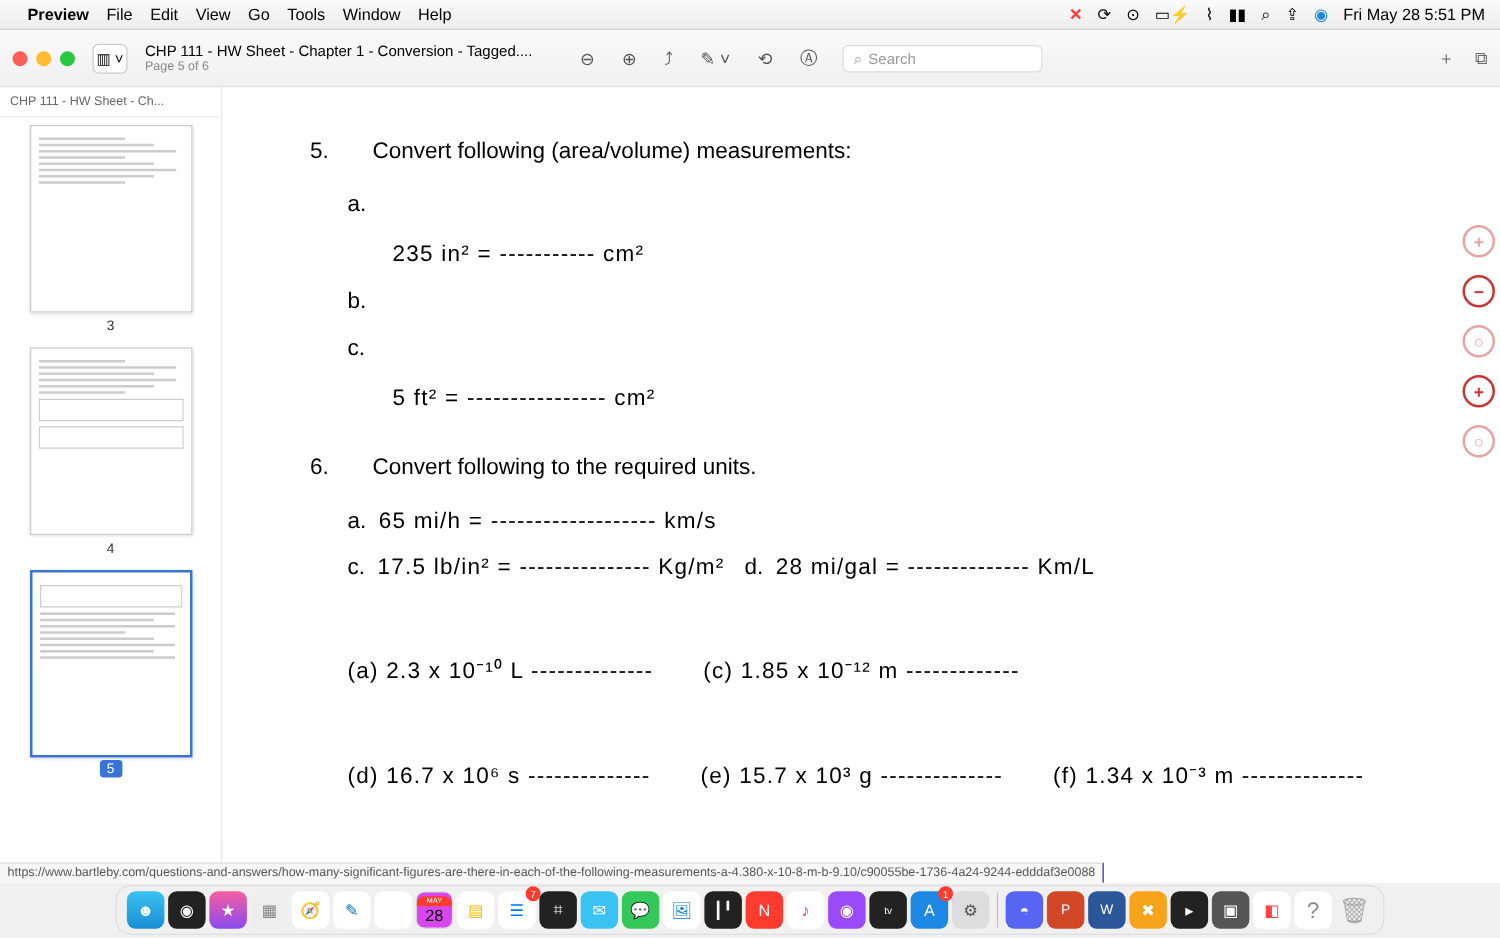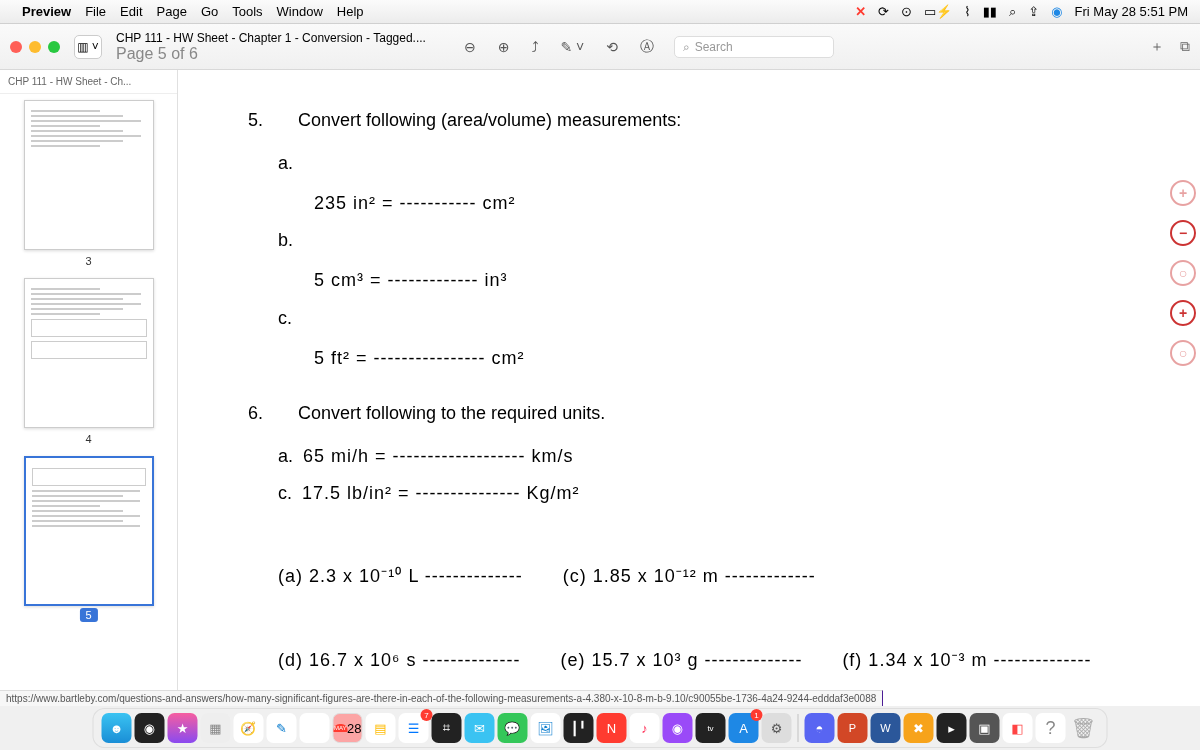--- a/index.html
+++ b/index.html
@@ -19,21 +19,21 @@
     .window { position: absolute; top: 24px; left: 0; right: 0; bottom: 44px; background: #fff; display: flex; flex-direction: column; }
     
     
     .toolbar { height: 46px; background: linear-gradient(#fafafa, #f0f0f0); border-bottom: 1px solid #d8d8d8; display: flex; align-items: center; padding: 0 10px; gap: 8px; }
     .traffic { display: flex; gap: 7px; margin-right: 6px; }
     .traffic span { width: 12px; height: 12px; border-radius: 50%; }
     .tl-r { background: #ff5f57; } .tl-y { background: #febc2e; } .tl-g { background: #28c840; }
     .toolbar .sidebar-btn { width: 28px; height: 24px; border: 1px solid #ccc; border-radius: 5px; background: #fff; display: flex; align-items: center; justify-content: center; font-size: 12px; }
     .toolbar .title-block { display: flex; flex-direction: column; margin-left: 6px; }
     .toolbar .doc-title { font-size: 12px; font-weight: 500; }
-    .toolbar .page-info { font-size: 16px; color: #888; }
+    .toolbar .page-info { font-size: 10px; color: #888; }
     .toolbar .tool-icons { display: flex; gap: 22px; margin-left: 30px; align-items: center; color: #555; font-size: 14px; }
     .toolbar .search-box { margin-left: 12px; display: flex; align-items: center; border: 1px solid #ddd; border-radius: 5px; padding: 3px 8px; font-size: 12px; color: #999; width: 160px; background: #fff; }
     .toolbar .search-box .mag { margin-right: 5px; }
     .toolbar .right-icons { margin-left: auto; display: flex; gap: 16px; color: #666; font-size: 14px; }
 
     
     .content { flex: 1; display: flex; overflow: hidden; background: #fff; }
     
     
     .sidebar { width: 178px; background: #fff; border-right: 1px solid #e0e0e0; overflow-y: auto; }
@@ -66,34 +66,34 @@
     
     
     .red-circle { position: absolute; right: 4px; border: 2px solid #c33; border-radius: 50%; width: 26px; height: 26px; display: flex; align-items: center; justify-content: center; color: #c33; font-weight: bold; font-size: 14px; background: rgba(255,255,255,.5); }
     .rc1 { top: 110px; } .rc2 { top: 150px; } .rc3 { top: 190px; } .rc4 { top: 230px; } .rc5 { top: 270px; }
     .red-circle.dim { opacity: .45; }
 
     
     .dock { position: absolute; bottom: 2px; left: 50%; transform: translateX(-50%); height: 40px; background: rgba(240,240,240,.8); border-radius: 12px; display: flex; align-items: center; padding: 0 8px; gap: 3px; border: 1px solid rgba(0,0,0,.08); }
     .dock .di { width: 30px; height: 30px; border-radius: 7px; display: flex; align-items: center; justify-content: center; font-size: 13px; color: #fff; position: relative; }
     .dock .sep { width: 1px; height: 28px; background: rgba(0,0,0,.2); margin: 0 3px; }
-    .dock .cal-icon { background: #fca5a5; color: #000; flex-direction: row; font-size: 7px; border: 1px solid #ddd; }
+    .dock .cal-icon { background: #d946ef; color: #000; flex-direction: column; font-size: 7px; border: 1px solid #ddd; }
     .dock .cal-icon .cal-top { background: #ff3b30; color: #fff; width: 100%; text-align: center; font-size: 6px; padding: 1px 0; border-radius: 6px 6px 0 0; }
     .dock .cal-icon .cal-num { font-size: 13px; font-weight: 500; }
     .dock .badge { position: absolute; top: -4px; right: -4px; background: #ff3b30; color: #fff; font-size: 8px; border-radius: 50%; width: 12px; height: 12px; display: flex; align-items: center; justify-content: center; }
   </style>
 </head>
 <body>
 
 <div class="menubar">
   <span class="apple"></span>
   <span class="app-name">Preview</span>
   <span class="menu-item">File</span>
   <span class="menu-item">Edit</span>
-  <span class="menu-item">Page</span>
+  <span class="menu-item">View</span>
   <span class="menu-item">Go</span>
   <span class="menu-item">Tools</span>
   <span class="menu-item">Window</span>
   <span class="menu-item">Help</span>
   <div class="right">
     <span class="icon red-x">✕</span>
     <span class="icon">⟳</span>
     <span class="icon">⊙</span>
     <span class="icon">▭⚡</span>
     <span class="icon">⌇</span>
@@ -191,36 +191,36 @@
         <div class="q-row">
           <span class="q-num">5.</span>
           <span class="q-body">Convert following (area/volume) measurements:</span>
         </div>
         <div class="sub-row">
           <span class="sub-label">a.</span>
           <span class="sub-expr dashes">235 in² = ----------- cm²</span>
         </div>
         <div class="sub-row">
           <span class="sub-label">b.</span>
-          <span class="sub-expr dashes">5 cm³ = ------------- in³</span>
         </div>
         <div class="sub-row">
           <span class="sub-label">c.</span>
           <span class="sub-expr dashes">5 ft² = ---------------- cm²</span>
         </div>
 
         <div class="q-row" style="margin-top:30px;">
           <span class="q-num">6.</span>
           <span class="q-body">Convert following to the required units.</span>
         </div>
         <div class="sub-row four-col">
           <span><span class="sub-label">a.</span>&nbsp;&nbsp;<span class="dashes"></span><span class="dashes">65 mi/h = ------------------- km/s</span></span>
         </div>
         <div class="sub-row four-col">
           <span><span class="sub-label">c.</span>&nbsp;&nbsp;<span class="dashes">17.5 lb/in² = --------------- Kg/m²</span></span>
+          <span><span class="sub-label">d.</span>&nbsp;&nbsp;<span class="dashes">28 mi/gal = -------------- Km/L</span></span>
         </div>
 
         <div class="mp-row">
           <span class="dashes">(a) 2.3 x 10⁻¹⁰ L --------------</span>
           <span class="dashes">(c) 1.85 x 10⁻¹² m -------------</span>
         </div>
         <div class="mp-row">
           <span class="dashes">(d) 16.7 x 10⁶ s --------------</span>
           <span class="dashes">(e) 15.7 x 10³ g --------------</span>
           <span class="dashes">(f) 1.34 x 10⁻³ m --------------</span>

